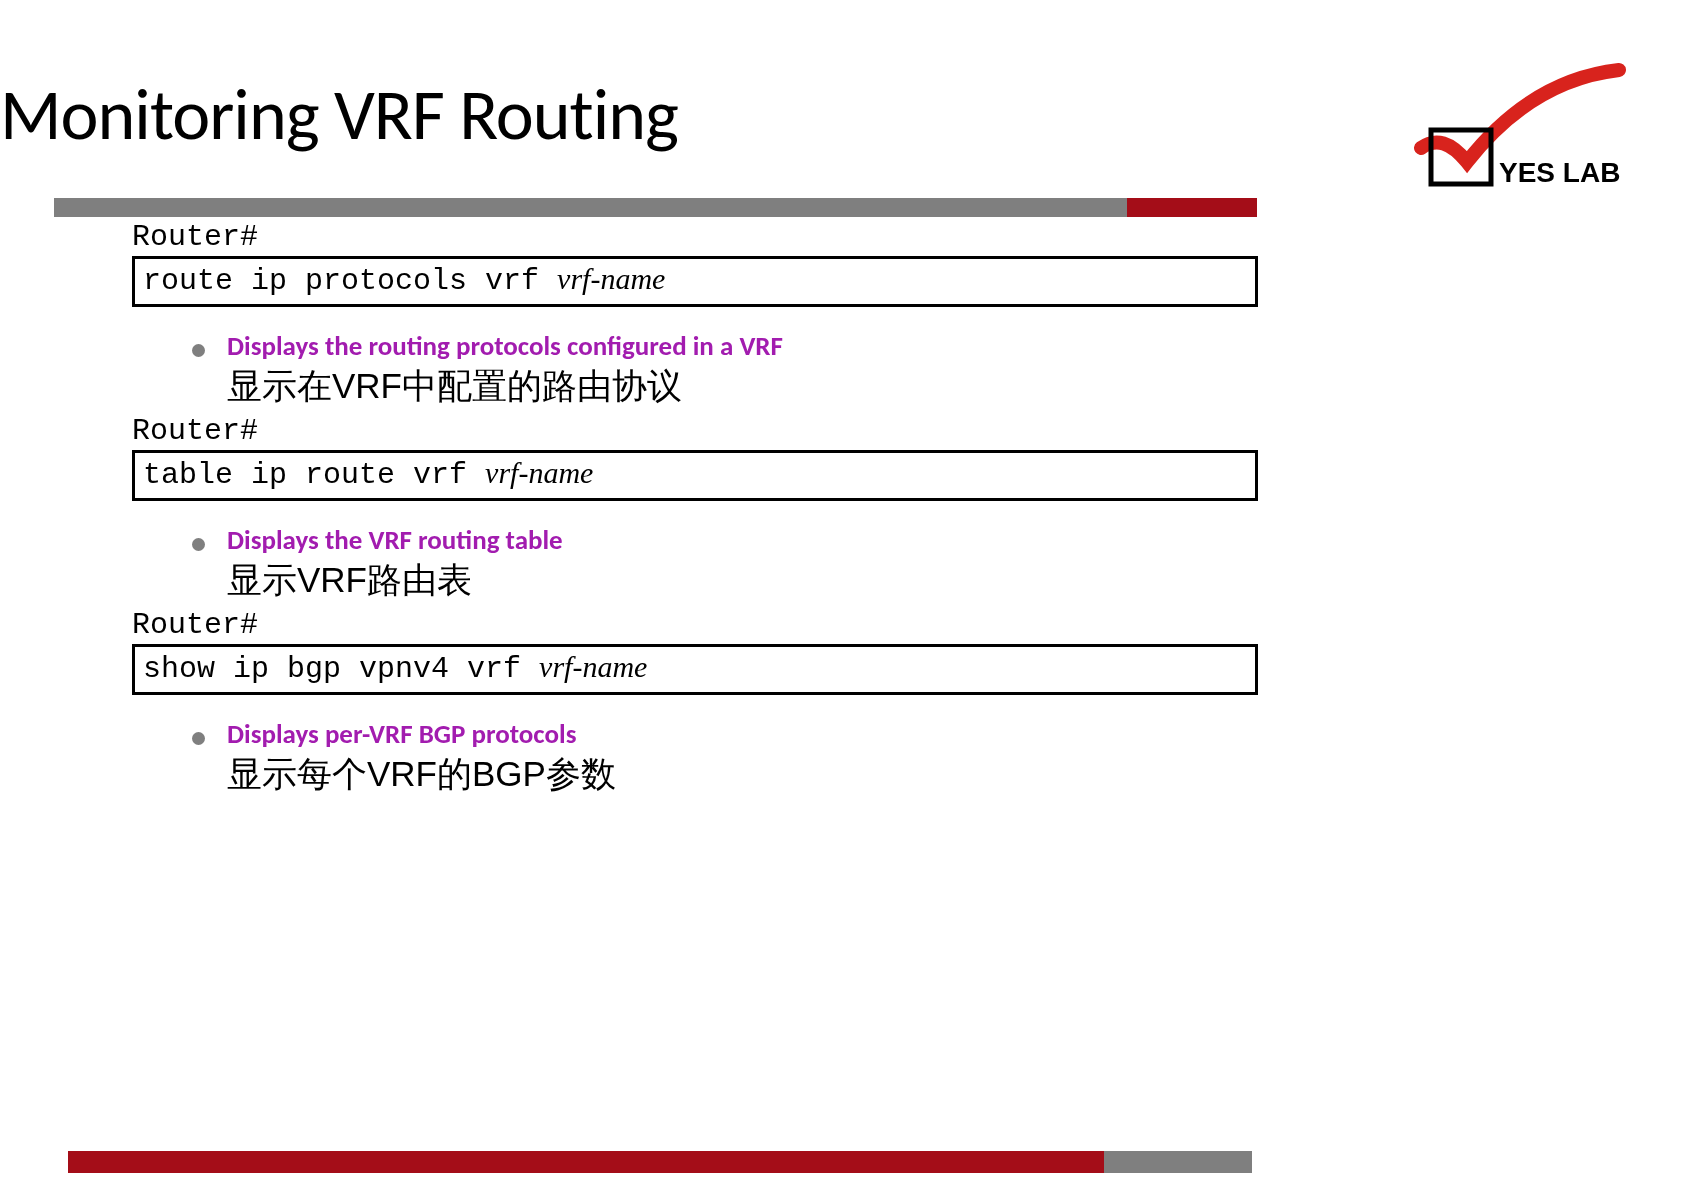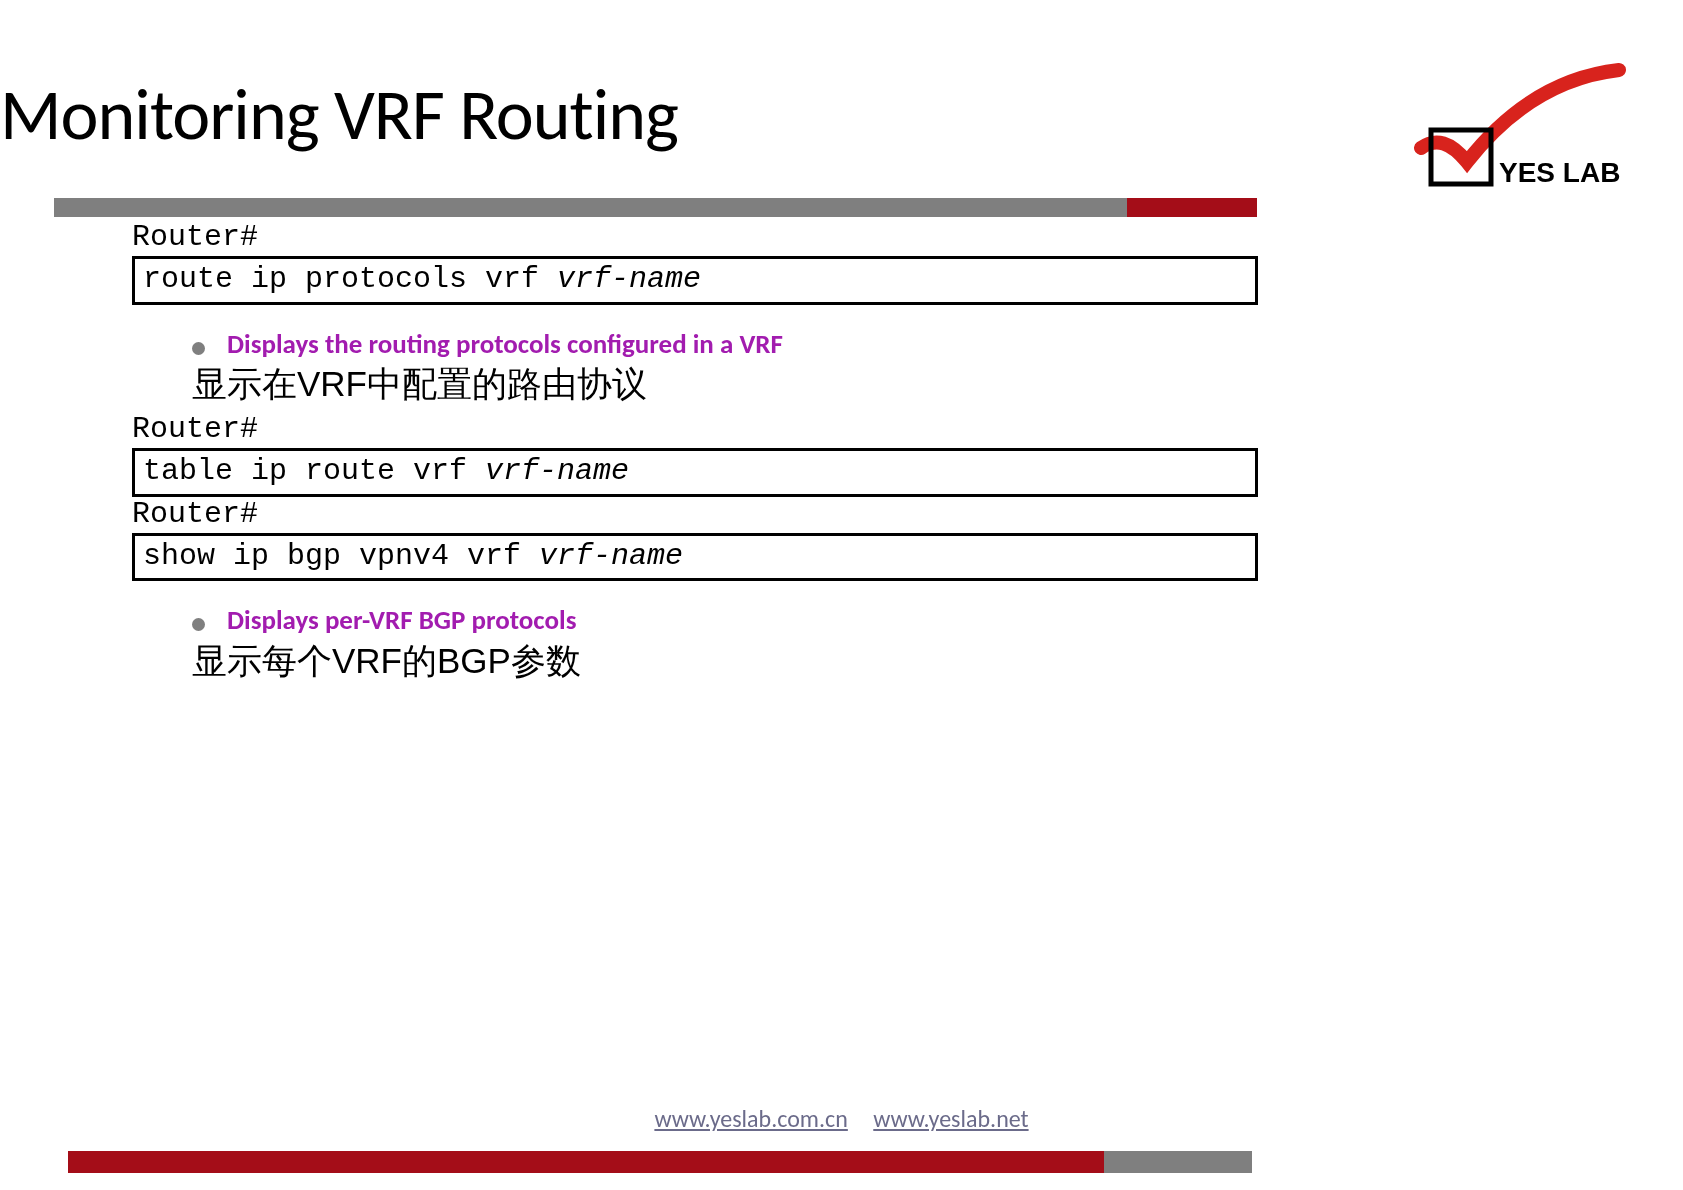--- a/index.html
+++ b/index.html
@@ -64,21 +64,21 @@
     }
     .cmdbox {
       border: 3px solid #000;
       padding: 3px 8px 5px 8px;
       font-family: "Courier New", monospace;
       font-size: 30px;
       color: #000;
       width: 1126px;
       line-height: 1.15;
     }
-    .arg { font-style: italic; }
+    .arg { font-style: italic; font-family: Liberation Serif, serif; }
     .bullets {
       margin: 22px 0 6px 60px;
     }
     .bullet-row {
       display: flex;
       align-items: flex-start;
     }
     .bullet-dot {
       width: 13px;
       height: 13px;
@@ -91,20 +91,21 @@
     .bullet-text {
       font-size: 27px;
       color: #a21caf;
       line-height: 1.25;
       font-weight: bold;
     }
     .bullet-cn {
       font-family: "Microsoft YaHei", SimSun, sans-serif;
       font-size: 35px;
       color: #000;
+      margin-left: 35px;
       margin-top: 2px;
       line-height: 1.25;
     }
     .footer-links {
       position: absolute;
       bottom: 57px;
       left: 0;
       width: 100%;
       text-align: center;
       font-size: 24px;
@@ -161,36 +162,39 @@
         <span class="bullet-dot"></span>
         <span class="bullet-text">Displays the routing protocols configured in a VRF</span>
       </div>
       <div class="bullet-cn">显示在VRF中配置的路由协议</div>
     </div>
 
     <div class="prompt">Router#</div>
     <div class="cmdbox">
       <span>table ip route vrf </span><span class="arg">vrf-name</span>
     </div>
+    <div class="bullets">
+      <div class="bullet-row">
+        <span class="bullet-dot"></span>
+        <span class="bullet-text">Displays the VRF routing table</span>
+      </div>
+      <div class="bullet-cn">显示VRF路由表</div>
+    </div>
 
     <div class="prompt">Router#</div>
     <div class="cmdbox">
       <span>show ip bgp vpnv4 vrf </span><span class="arg">vrf-name</span>
     </div>
     <div class="bullets">
       <div class="bullet-row">
         <span class="bullet-dot"></span>
         <span class="bullet-text">Displays per-VRF BGP protocols</span>
       </div>
       <div class="bullet-cn">显示每个VRF的BGP参数</div>
     </div>
 
   </div>
 
-  <div class="footer-links">
-    <a>www.yeslab.com.cn</a>
-    <a>www.yeslab.net</a>
-  </div>
 
   <div class="footer-red"></div>
   <div class="footer-gray"></div>
 
 </div>
 
 </body></html>

